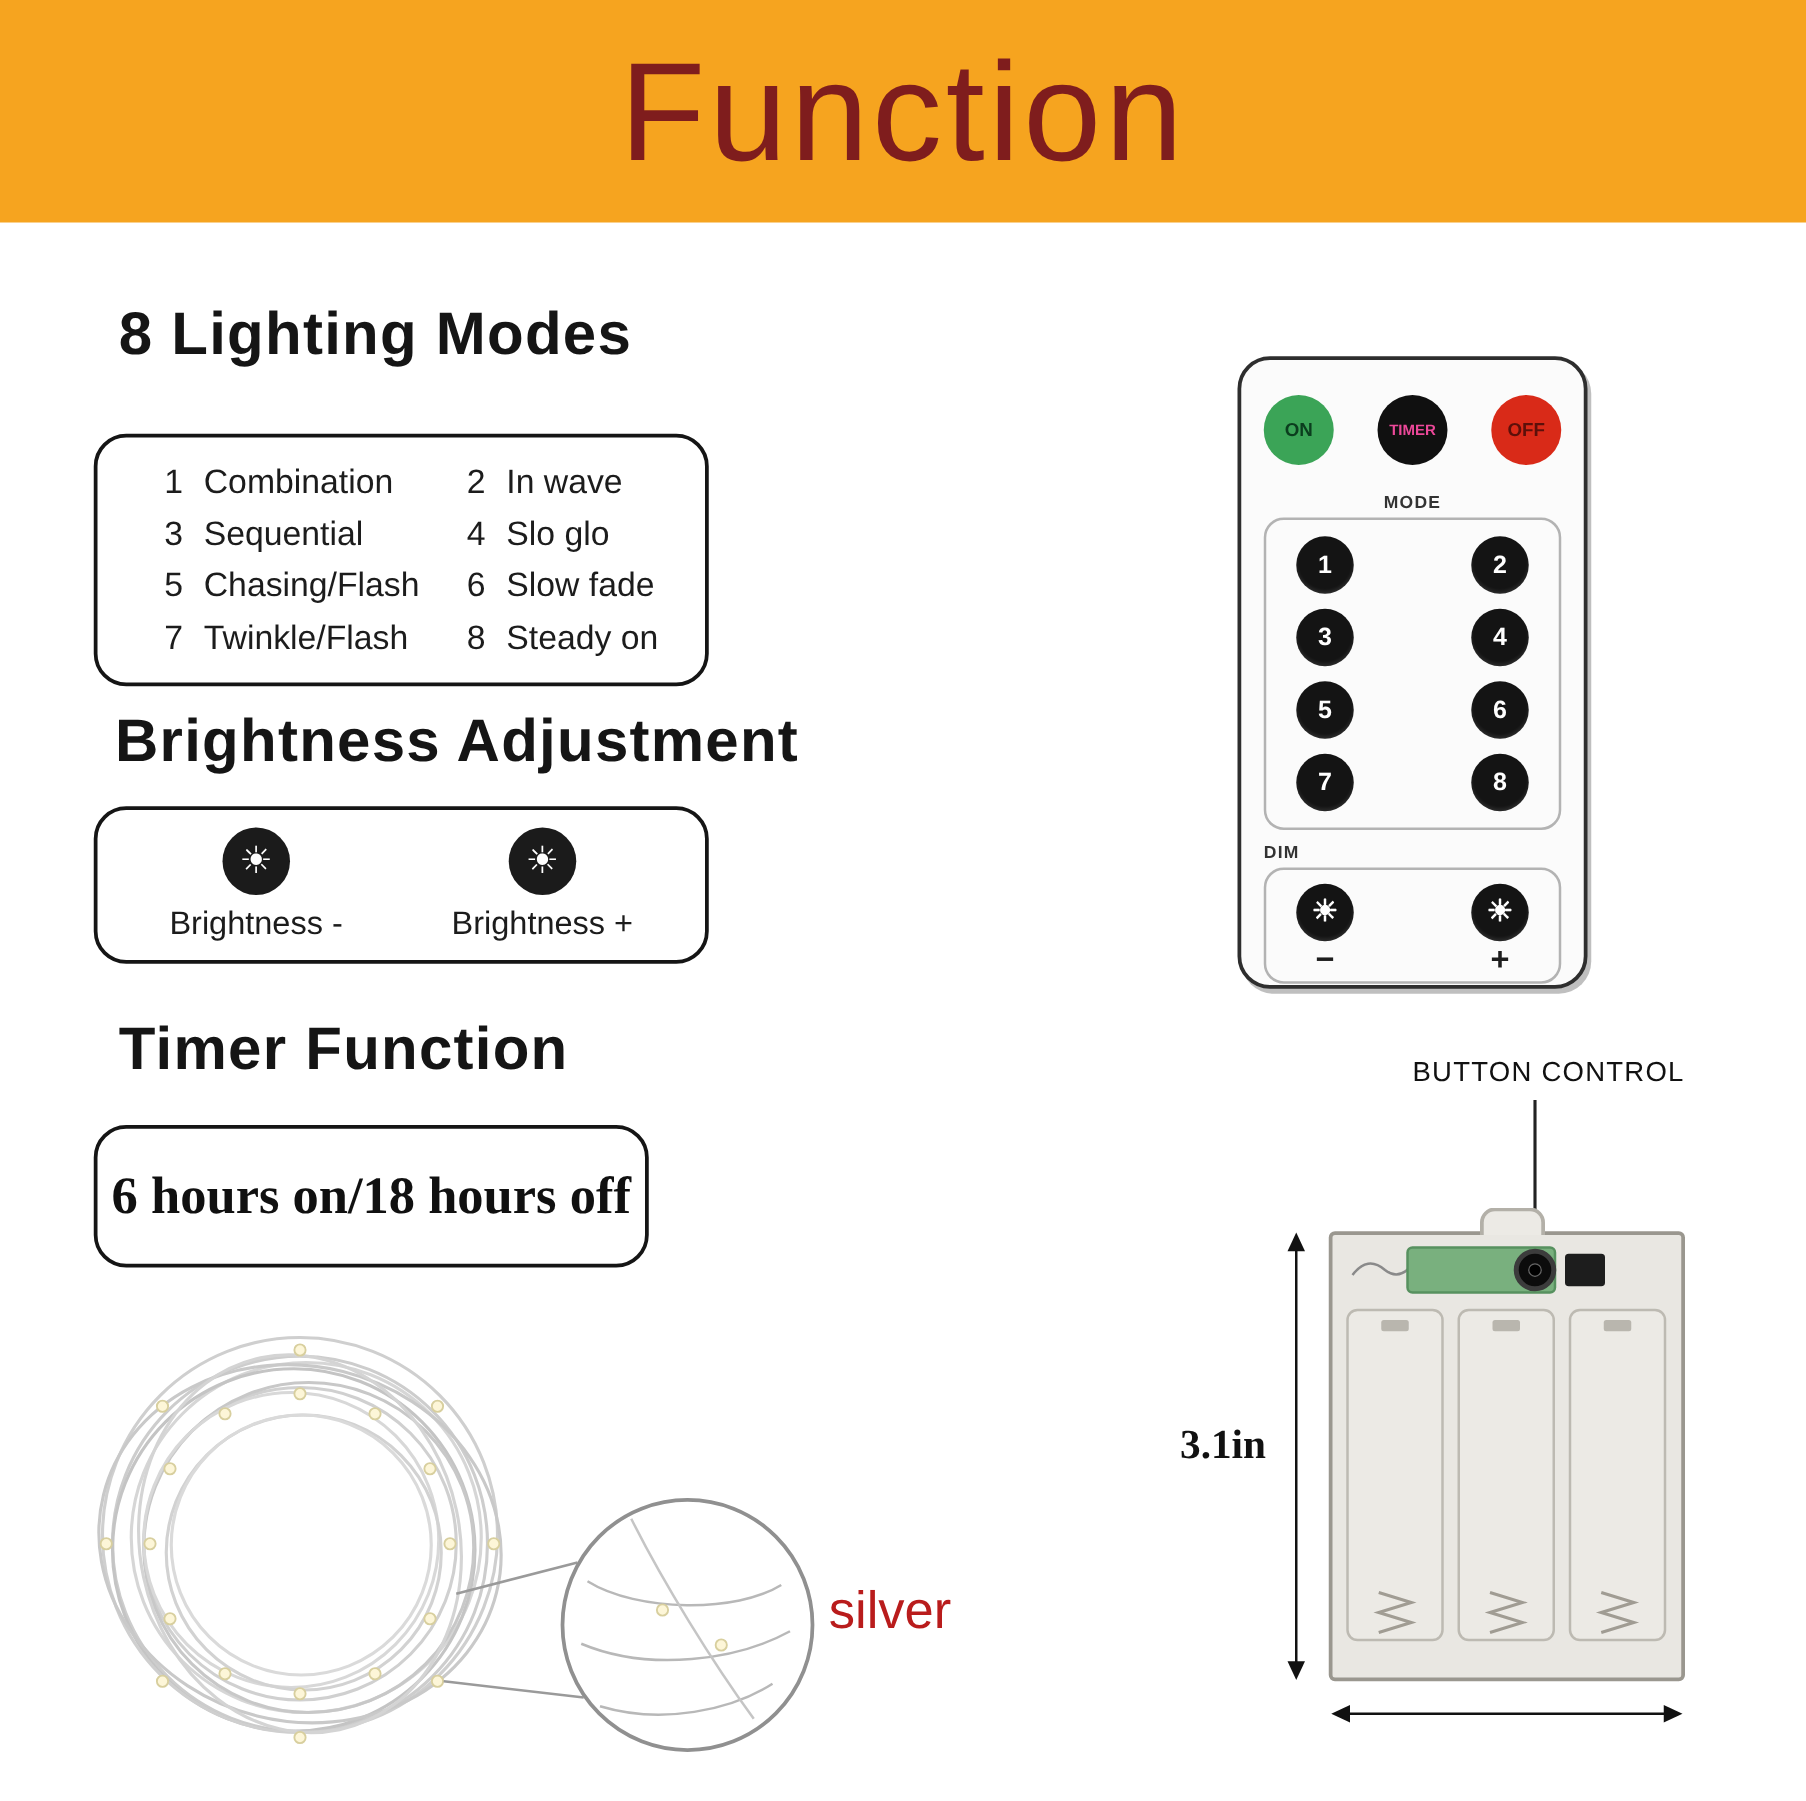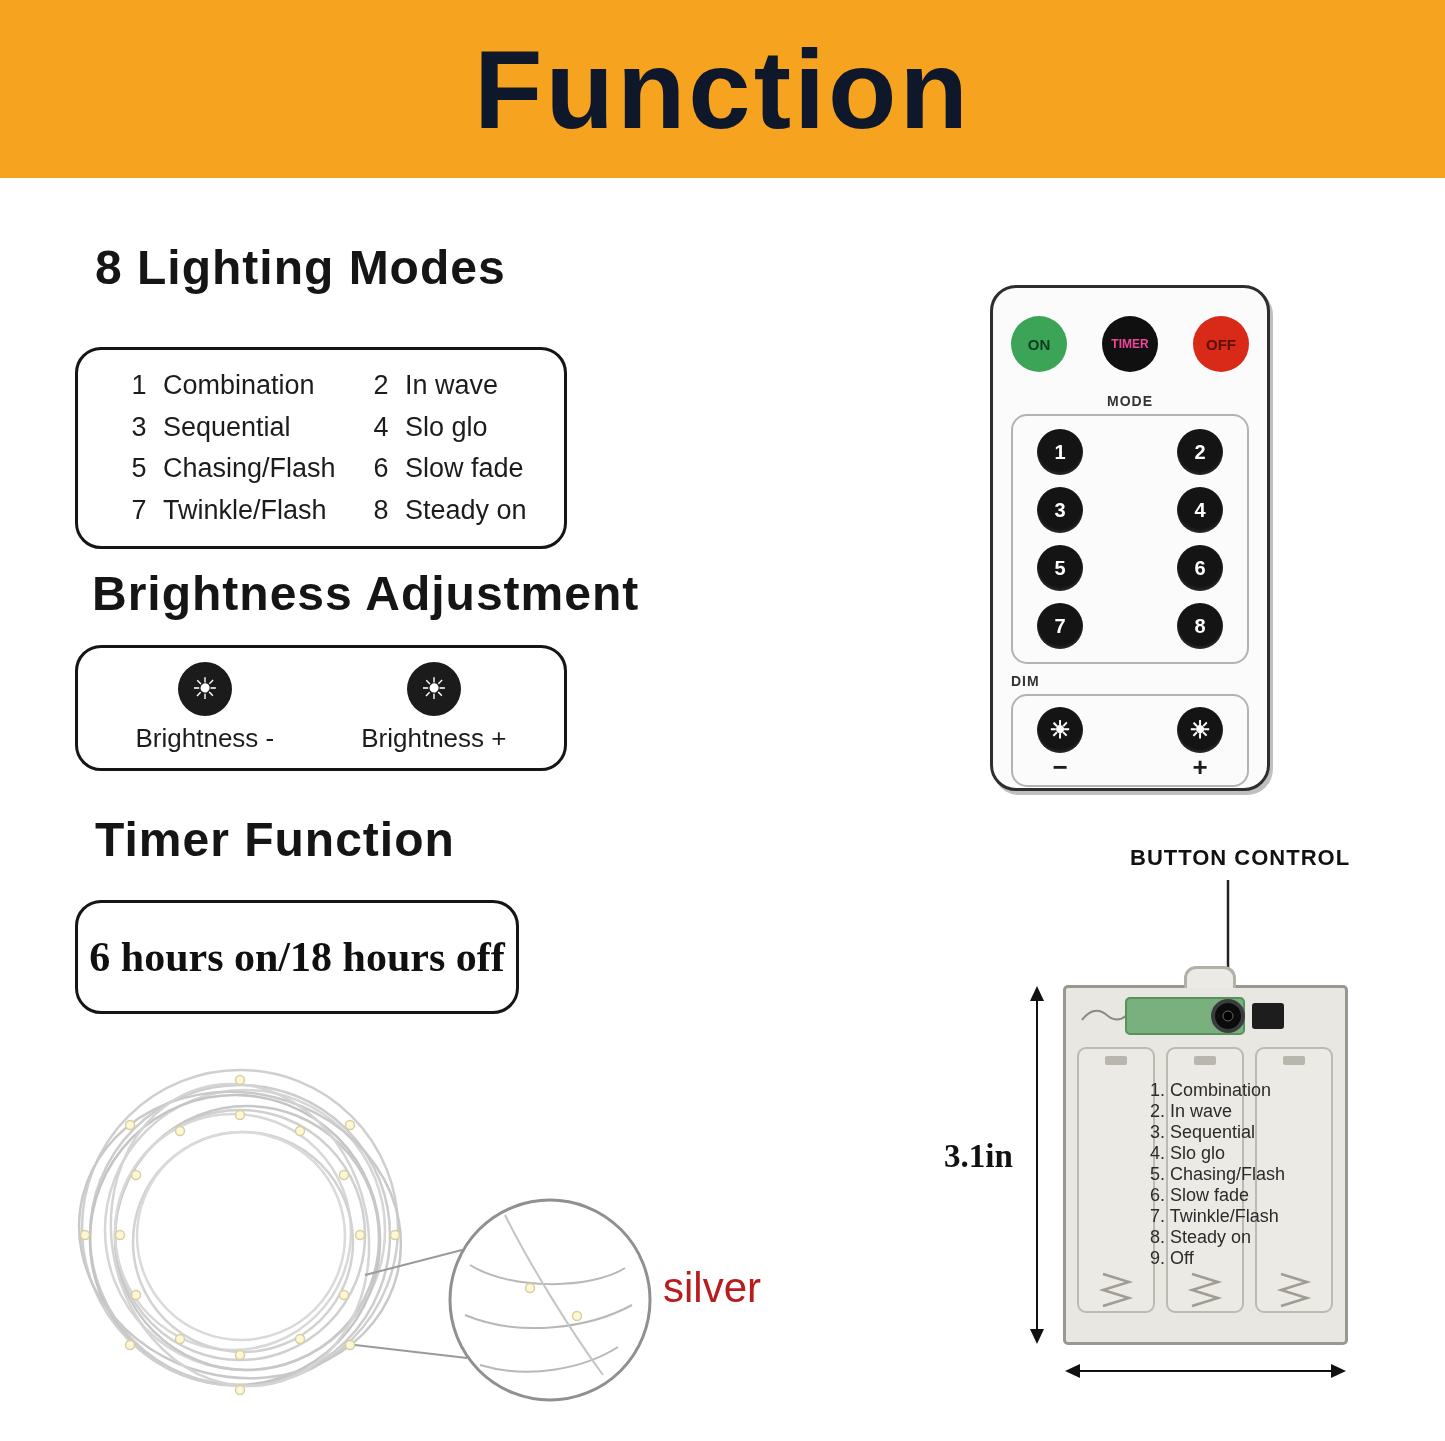--- a/index.html
+++ b/index.html
@@ -6,21 +6,21 @@
   .page{
     position:relative;width:1445px;height:1441px;background:#ffffff;
     font-family:"Liberation Sans", sans-serif;color:#161616;overflow:hidden;
   }
   
   .banner{
     position:absolute;left:0;top:0;width:1445px;height:178px;
     background:var(--banner,#F6A41F);display:flex;align-items:center;justify-content:center;
   }
   .banner h1{
-    margin:0;color:#0f172a;font-size:112px;font-weight:bold;letter-spacing:3px;
+    margin:0;color:#7f1d1d;font-size:112px;font-weight:normal;letter-spacing:3px;
   }
   
   .h2{
     position:absolute;margin:0;font-size:48px;font-weight:bold;color:#151515;letter-spacing:1px;
   }
   .h-modes{left:95px;top:240px;}
   .h-bright{left:92px;top:566px;}
   .h-timer{left:95px;top:812px;}
   .box{
     position:absolute;border:3px solid #151515;border-radius:26px;background:#fff;box-sizing:border-box;
@@ -83,21 +83,21 @@
   }
   .remote-dim-label{
     text-align:left;font-size:14px;font-weight:bold;letter-spacing:1px;color:#333;margin:9px 0 5px;
   }
   .dim-panel{padding:11px 24px 5px;display:flex;justify-content:space-between;}
   .dim-group{display:flex;flex-direction:column;align-items:center;gap:1px;}
   .sun-glyph-sm{color:#fff;font-size:24px;line-height:1;}
   .dim-sign{font-size:26px;font-weight:bold;color:#1d1d1d;line-height:1;}
   
   .btn-control-label{
-    position:absolute;left:1130px;top:845px;font-size:22px;font-weight:bold;letter-spacing:1px;color:#111;
+    position:absolute;left:1130px;top:845px;font-size:22px;font-weight:normal;letter-spacing:1px;color:#111;
   }
   .arrow-down{position:absolute;left:1213px;top:880px;}
   .battery-box{
     position:absolute;left:1063px;top:985px;width:285px;height:360px;box-sizing:border-box;
     background:#e9e7e2;border:3px solid #9a978f;border-radius:5px;
   }
   .hang-tab{
     position:absolute;left:118px;top:-22px;width:52px;height:22px;
     border:3px solid #b3b0a8;border-bottom:none;border-radius:12px 12px 0 0;background:#eceae5;box-sizing:border-box;
   }
@@ -316,31 +316,20 @@
         <path d="M37 286 L63 294 L37 302 L63 310 L37 318"></path>
         <path d="M126 286 L152 294 L126 302 L152 310 L126 318"></path>
         <path d="M215 286 L241 294 L215 302 L241 310 L215 318"></path>
       </g>
       <path d="M16 32 q12 -16 26 -4 q10 8 20 -2" fill="none" stroke="#8a8a8a" stroke-width="2"></path>
       <rect x="60" y="10" width="118" height="36" rx="4" fill="#79b07e" stroke="#57915f" stroke-width="2"></rect>
       <rect x="186" y="15" width="32" height="26" rx="3" fill="#1d1d1d"></rect>
       <circle cx="162" cy="28" r="15" fill="#0c0c0c" stroke="#3c3c3c" stroke-width="4"></circle>
       <circle cx="162" cy="28" r="5" fill="#000" stroke="#666" stroke-width="1"></circle>
     </svg>
-    <div class="bbox-modes">
-      <div>1. Combination</div>
-      <div>2. In wave</div>
-      <div>3. Sequential</div>
-      <div>4. Slo glo</div>
-      <div>5. Chasing/Flash</div>
-      <div>6. Slow fade</div>
-      <div>7. Twinkle/Flash</div>
-      <div>8. Steady on</div>
-      <div>9. Off</div>
-    </div>
   </div>
 
   <svg class="dim-v" width="30" height="362" viewBox="0 0 30 362">
     <line x1="15" y1="12" x2="15" y2="350" stroke="#111" stroke-width="2"></line>
     <polygon points="15,2 8,17 22,17" fill="#111"></polygon>
     <polygon points="15,360 8,345 22,345" fill="#111"></polygon>
   </svg>
   <div class="dim-v-label">3.1in</div>
   <svg class="dim-h" width="285" height="30" viewBox="0 0 285 30">
     <line x1="12" y1="15" x2="273" y2="15" stroke="#111" stroke-width="2"></line>

